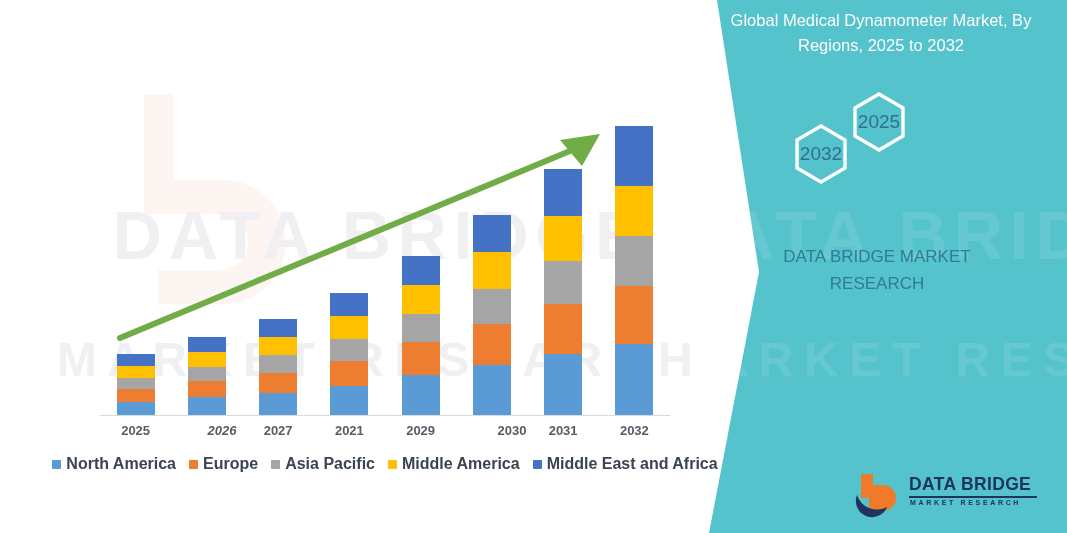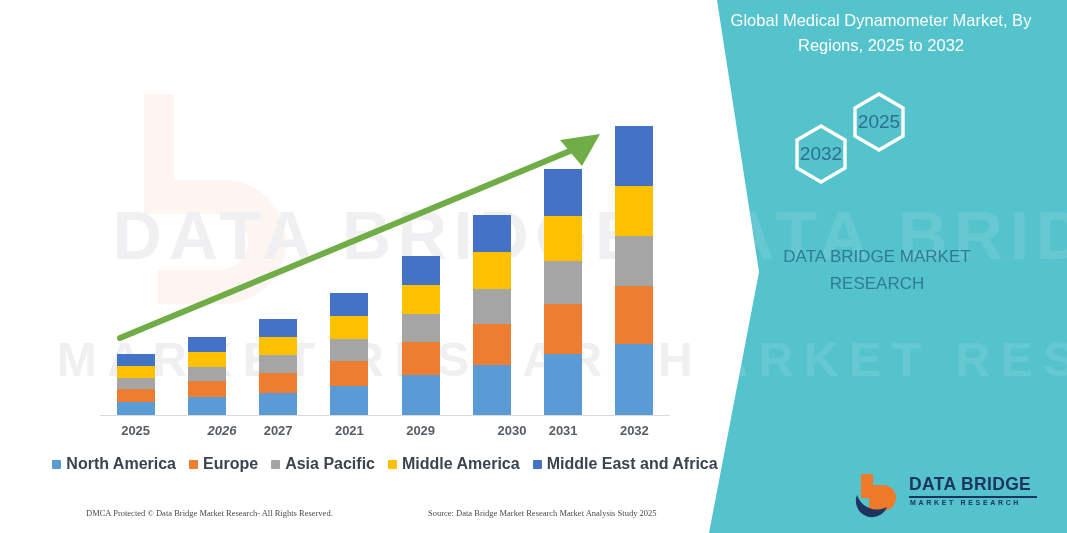--- a/index.html
+++ b/index.html
@@ -217,24 +217,20 @@
         <div class="lg-item">
           <span class="lg-sw" style="background: rgb(255, 192, 0);"></span>
           <span>Middle America</span>
         </div>
         <div class="lg-item">
           <span class="lg-sw" style="background: rgb(68, 114, 196);"></span>
           <span>Middle East and Africa</span>
         </div>
       </div>
 
-    <div id="footer">
-      <span class="f1">DMCA Protected © Data Bridge Market Research-  All Rights Reserved.</span>
-      <span class="f2">Source: Data Bridge Market Research  Market Analysis Study 2025</span>
-    </div>
   </div>
 
   <div id="right-panel">
 
     <div class="tw t1">DATA BRIDGE</div>
     <div class="tw t2">MARKET RESEARCH</div>
 
     <div id="panel-title">Global Medical Dynamometer Market, By Regions, 2025 to 2032</div>
 
     <svg id="hexes" viewBox="0 0 200 120">

